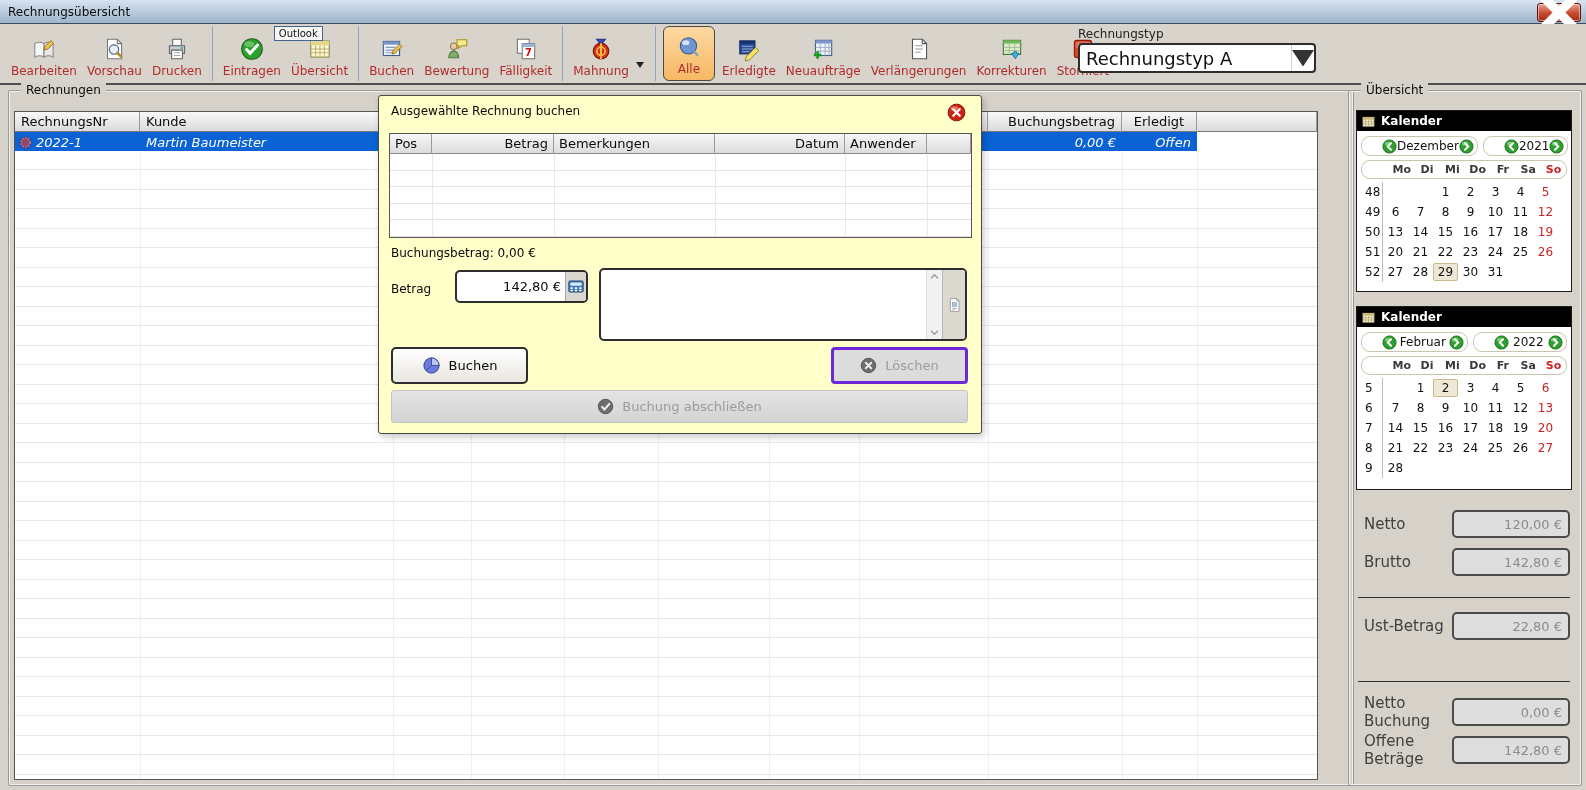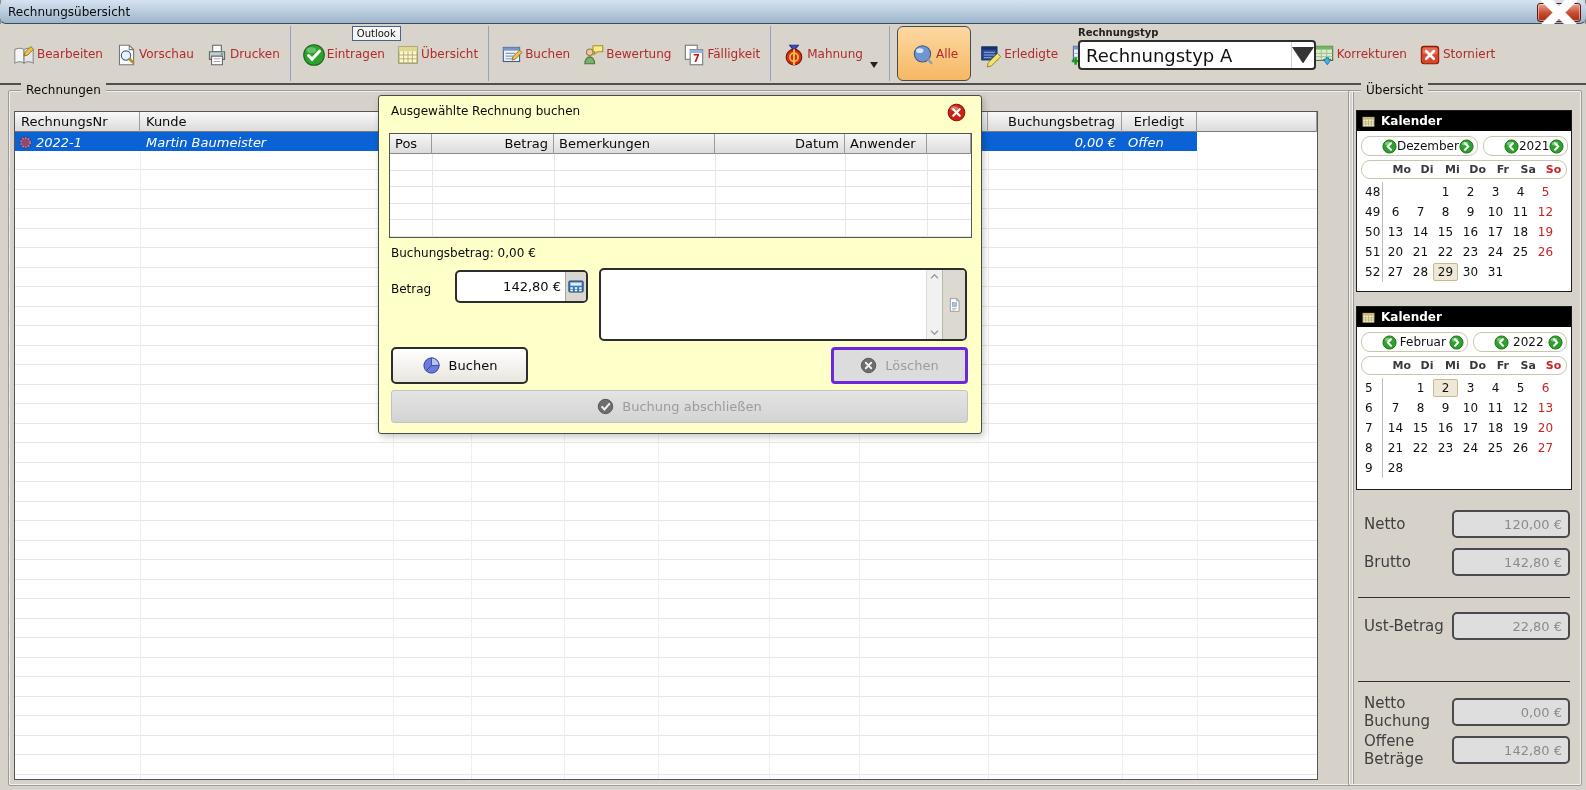--- a/index.html
+++ b/index.html
@@ -1,38 +1,38 @@
 <!DOCTYPE html>
 <html><head>
 <meta charset="utf-8">
 <style>
   html,body{margin:0;padding:0;}
   body{width:1586px;height:790px;overflow:hidden;font-family:"DejaVu Sans",sans-serif;}
   #window{position:relative;width:1586px;height:790px;background:#d6d2c9;box-shadow:inset 1px 0 0 #8a8a8a,inset -1px 0 0 #8a8a8a,inset 0 -1px 0 #8a8a8a;}
   svg{display:block;}
 
   
-  #titlebar{position:absolute;left:0;top:0;right:0;height:24px;background:linear-gradient(#d6e3f1,#9eb5cb);border-bottom:1px solid #3c4c5c;display:flex;align-items:center;padding-left:8px;box-sizing:border-box;font-size:12px;color:#0a0a0a;border-radius:6px;}
+  #titlebar{position:absolute;left:0;top:0;right:0;height:24px;background:linear-gradient(#d6e3f1,#9eb5cb);border-bottom:1px solid #3c4c5c;display:flex;align-items:center;padding-left:8px;box-sizing:border-box;font-size:12px;color:#0a0a0a;}
   #close-btn{position:absolute;top:3px;right:5px;width:42px;height:17px;background:linear-gradient(#eaa392,#c74a30 55%,#a32f16);border:1px solid #5f160a;border-radius:3px;box-shadow:inset 0 0 0 1px rgba(255,255,255,.45);display:flex;align-items:center;justify-content:center;cursor:pointer;}
 
   
   #toolbar{position:absolute;left:0;top:24px;right:0;height:61px;background:#d8d4cb;border-bottom:2px solid #4f4f4f;box-sizing:border-box;}
   #toolbar-groups{display:flex;align-items:stretch;height:57px;padding:1px 0 1px 6px;}
   .tb-group{display:flex;align-items:stretch;}
   .tb-sep{width:1px;background:#8fa5c2;margin:1px 5px;}
-  .tb-btn{position:relative;display:flex;flex-direction:row;align-items:center;justify-content:flex-end;padding:3px 5px 4px;cursor:pointer;}
+  .tb-btn{position:relative;display:flex;flex-direction:column;align-items:center;justify-content:flex-end;padding:3px 5px 4px;cursor:pointer;}
   .tb-btn .tb-icon{height:30px;display:flex;align-items:flex-end;justify-content:center;}
   .tb-btn .tb-icon svg{width:26px;height:26px;}
   .tb-label{font-size:12px;color:#b02b2b;white-space:nowrap;margin-top:3px;line-height:13px;}
   .tb-btn.selected{background:linear-gradient(#fcd8a2,#f7b863);border:1px solid #4a4a4a;border-radius:6px;padding:3px 12px 4px;margin:1px 2px;}
   .tb-dd{align-self:center;margin:22px 6px 0 2px;cursor:pointer;}
   .tb-dd svg{width:8px;height:6px;}
   .tb-badge{position:absolute;top:1px;left:56px;z-index:5;background:#f6f7f4;border:1px solid #46648f;font-size:10px;line-height:13px;padding:0 4px;color:#111;white-space:nowrap;}
   #rtyp{position:absolute;left:1078px;top:3px;width:240px;}
-  #rtyp-label{font-size:10px;color:#222;margin-bottom:2px;font-weight:bold;}
+  #rtyp-label{font-size:12px;color:#222;margin-bottom:2px;}
   #rtyp-combo{width:238px;height:30px;background:#fff;border:2px solid #2d2d2d;border-radius:4px;box-sizing:border-box;display:flex;align-items:center;cursor:pointer;}
   #rtyp-combo .val{flex:1;font-size:18px;color:#111;padding-left:6px;white-space:nowrap;overflow:hidden;}
   #rtyp-combo .combo-arrow{width:22px;display:flex;align-items:center;justify-content:center;border-left:1px solid #d0d0d0;height:100%;}
   #refresh-btn{position:absolute;left:1332px;top:9px;width:228px;height:45px;background:linear-gradient(#fcfbf9,#e9e6df);border:1px solid #6f6f6f;border-radius:3px;display:flex;align-items:center;justify-content:center;gap:8px;font-size:13px;color:#0a0a0a;cursor:pointer;}
   #refresh-btn svg{width:20px;height:20px;}
 
   
   #main{position:absolute;left:0;top:85px;right:0;bottom:0;background:#d6d2c9;}
   .groupbox{position:absolute;border:1px solid #9a9a9a;border-radius:2px;box-shadow:inset 0 0 0 1px #efefec;}
   .gb-label{position:absolute;top:-8px;left:12px;background:#d6d2c9;padding:0 5px;font-size:12px;color:#0a0a0a;line-height:15px;}
@@ -367,21 +367,21 @@
             </div>
             <div class="inv-c sel" style="width: 90px; justify-content: flex-start;">
               <span></span>
             </div>
             <div class="inv-c sel" style="width: 129px; justify-content: flex-start;">
               <span></span>
             </div>
             <div class="inv-c sel" style="width: 134px; justify-content: flex-end;">
               <span>0,00 €</span>
             </div>
-            <div class="inv-c sel" style="width: 75px; justify-content: flex-start;">
+            <div class="inv-c sel" style="width: 75px; justify-content: flex-end;">
               <span>Offen</span>
             </div>
             <div class="inv-c" style="width: 120px; justify-content: flex-start;">
               <span></span>
             </div>
           </div>
         <div id="inv-filler">
             <div class="colsep" style="left: 125px;"></div>
             <div class="colsep" style="left: 378px;"></div>
             <div class="colsep" style="left: 456px;"></div>

